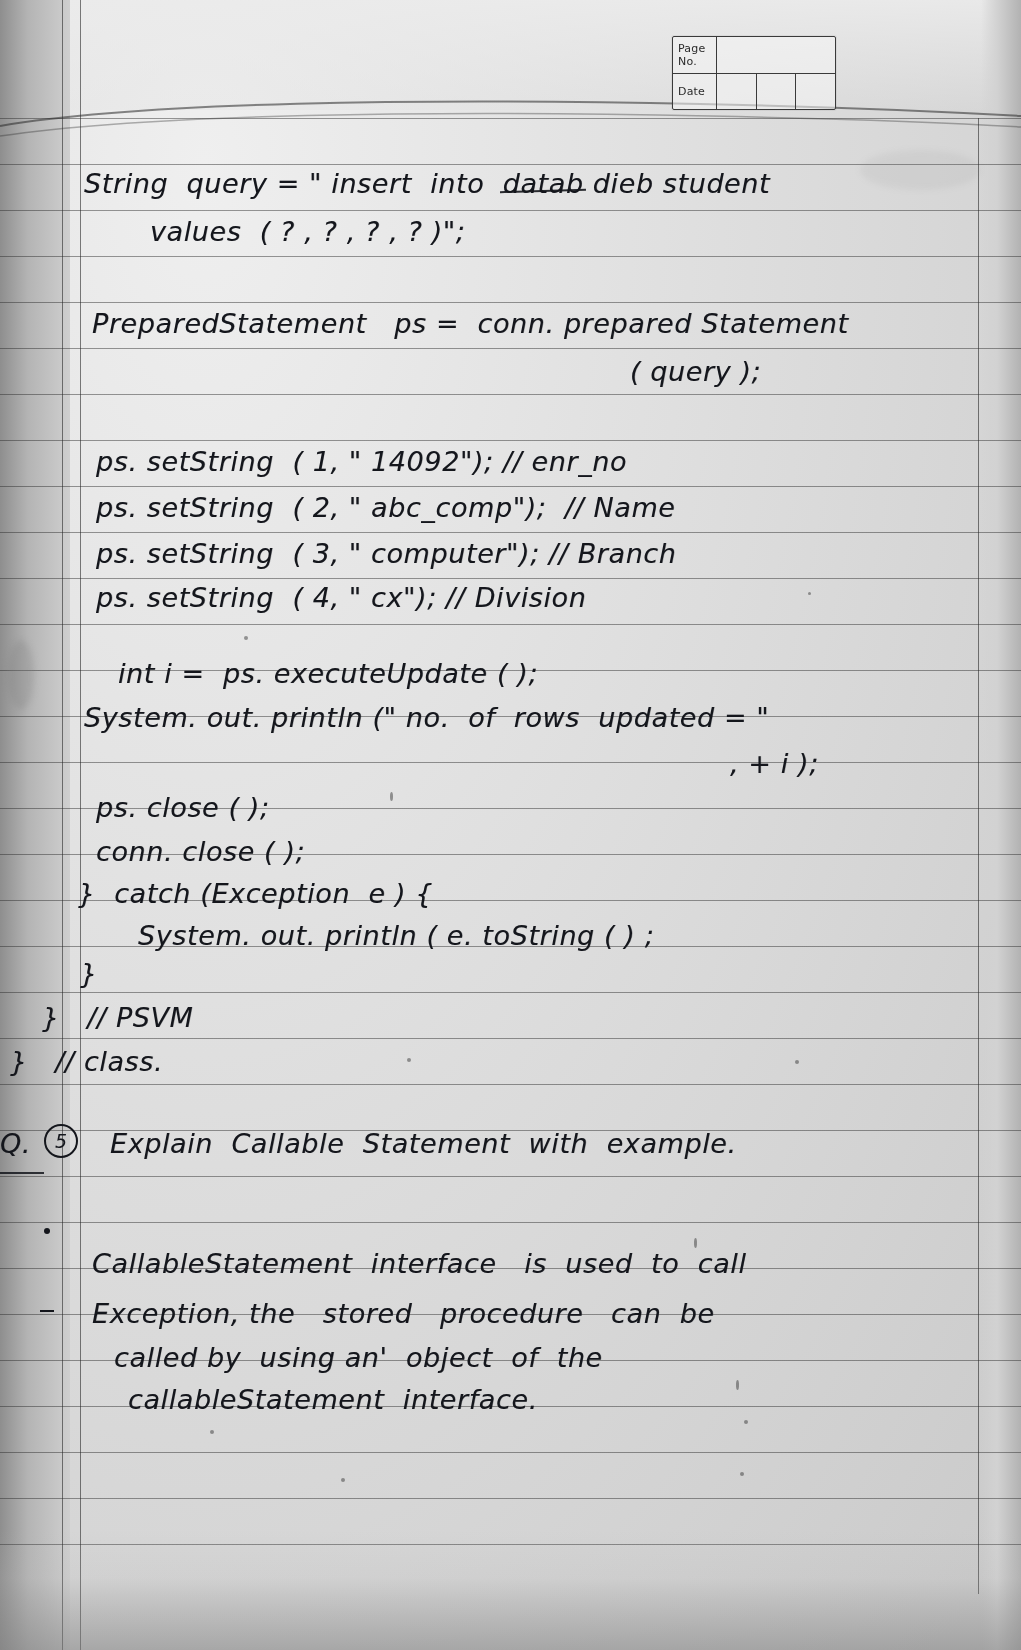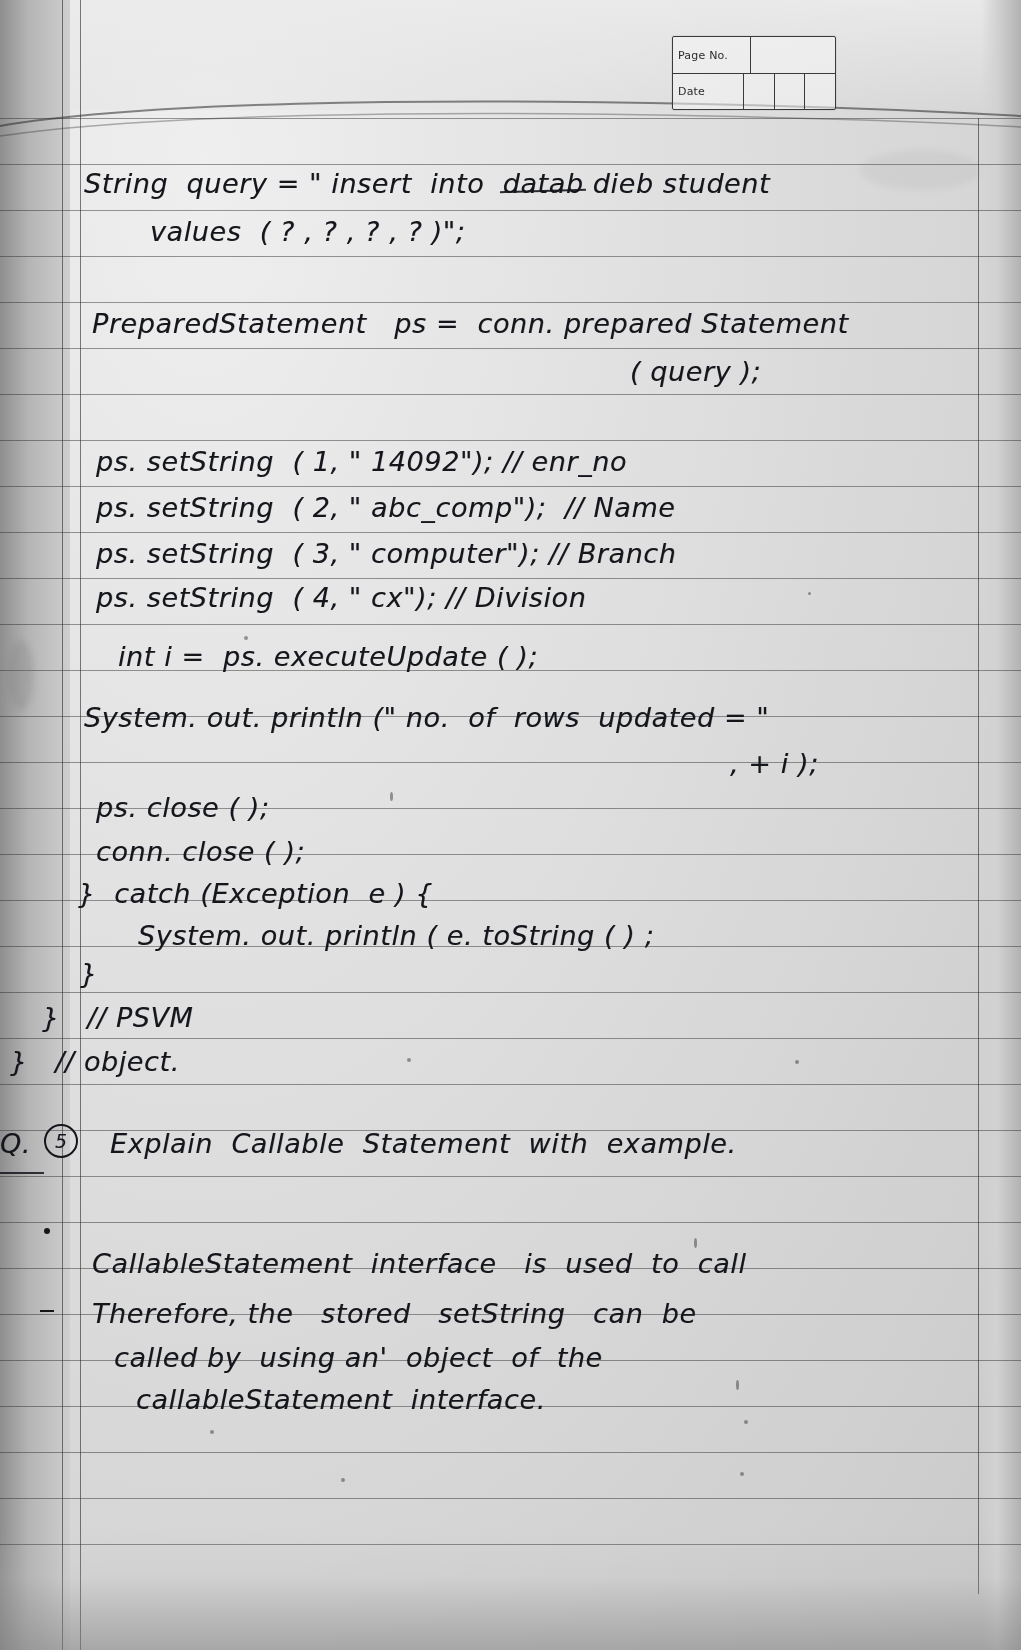--- a/index.html
+++ b/index.html
@@ -90,21 +90,21 @@
   .stamp .row {
     position: absolute;
     left: 0; right: 0;
     height: 36px;
     border-bottom: 1.5px solid #3a3a3a;
     display: flex;
     align-items: center;
   }
   .stamp .row.last { border-bottom: none; top: 36px; justify-content: space-between; }
   .stamp .lbl {
-    width: 78px;
+    width: 44px;
     height: 100%;
     border-right: 1.5px solid #3a3a3a;
     display: flex;
     align-items: center;
     padding-left: 5px;
     box-sizing: border-box;
     font-size: 11px;
     color: #2b2b2b;
     letter-spacing: .2px;
   }
@@ -220,44 +220,44 @@
   <div class="strike" style="left:500px; top:190px; width:86px;"></div>
 
   <div class="hand l" style="left:84px;  top:308px;margin-left:8px;">PreparedStatement   ps =  conn. prepared Statement</div>
   <div class="hand l" style="left:630px; top:356px;">( query );</div>
 
   <div class="hand l" style="left:96px;  top:446px;">ps. setString  ( 1, " 14092"); // enr_no</div>
   <div class="hand l" style="left:96px;  top:492px;">ps. setString  ( 2, " abc_comp");  // Name</div>
   <div class="hand l" style="left:96px;  top:538px;">ps. setString  ( 3, " computer"); // Branch</div>
   <div class="hand l" style="left:96px;  top:582px;">ps. setString  ( 4, " cx"); // Division</div>
 
-  <div class="hand l" style="left:118px; top:641px;">int i =  ps. executeUpdate ( );</div>
+  <div class="hand l" style="left:118px; top:658px;">int i =  ps. executeUpdate ( );</div>
   <div class="hand l" style="left:84px;  top:702px;">System. out. println (" no.  of  rows  updated = "</div>
   <div class="hand l" style="left:730px; top:748px;">, + i );</div>
 
   <div class="hand l" style="left:96px;  top:792px;">ps. close ( );</div>
   <div class="hand l" style="left:96px;  top:836px;">conn. close ( );</div>
   <div class="hand l" style="left:78px;  top:878px;">}  catch (Exception  e ) {</div>
   <div class="hand l" style="left:96px;  top:920px;margin-left:42px;">System. out. println ( e. toString ( ) ;</div>
   <div class="hand l" style="left:80px;  top:958px;">}</div>
   <div class="hand l" style="left:42px;  top:1002px;">}   // PSVM</div>
-  <div class="hand l" style="left:10px;  top:1046px;">}   // object.</div>
+  <div class="hand l" style="left:10px;  top:1046px;">}   // class.</div>
 
   <div class="hand l" style="left:0px;   top:1128px;">Q.</div>
   <div class="qnum-circle" style="left:44px; top:1124px;">5</div>
   <div class="hand l" style="left:110px; top:1128px;">Explain  Callable  Statement  with  example.</div>
   <div class="underline" style="left:0px; top:1172px; width:44px;"></div>
 
   <div class="bullet-dot" style="left:44px; top:1228px;"></div>
   <div class="hand l" style="left:92px;  top:1212px;margin-top:36px;">CallableStatement  interface   is  used  to  call</div>
 
   <div class="dash" style="left:40px; top:1310px;"></div>
-  <div class="hand l" style="left:92px;  top:1298px;">Therefore, the   stored   setString   can  be</div>
+  <div class="hand l" style="left:92px;  top:1298px;">Exception, the   stored   procedure   can  be</div>
   <div class="hand l" style="left:114px; top:1342px;">called by  using an'  object  of  the</div>
-  <div class="hand l" style="left:136px; top:1384px;">callableStatement  interface.</div>
+  <div class="hand l" style="left:128px; top:1384px;">callableStatement  interface.</div>
 
   <div class="speck" style="left:244px; top:636px; width:4px; height:4px;"></div>
   <div class="speck" style="left:808px; top:592px; width:3px; height:3px;"></div>
   <div class="speck" style="left:795px; top:1060px; width:4px; height:4px;"></div>
   <div class="speck" style="left:407px; top:1058px; width:4px; height:4px;"></div>
   <div class="speck" style="left:744px; top:1420px; width:4px; height:4px;"></div>
   <div class="speck" style="left:210px; top:1430px; width:4px; height:4px;"></div>
   <div class="speck" style="left:341px; top:1478px; width:4px; height:4px;"></div>
   <div class="speck" style="left:740px; top:1472px; width:4px; height:4px;"></div>
   <div class="speck" style="left:390px; top:792px; width:3px; height:9px;"></div>

